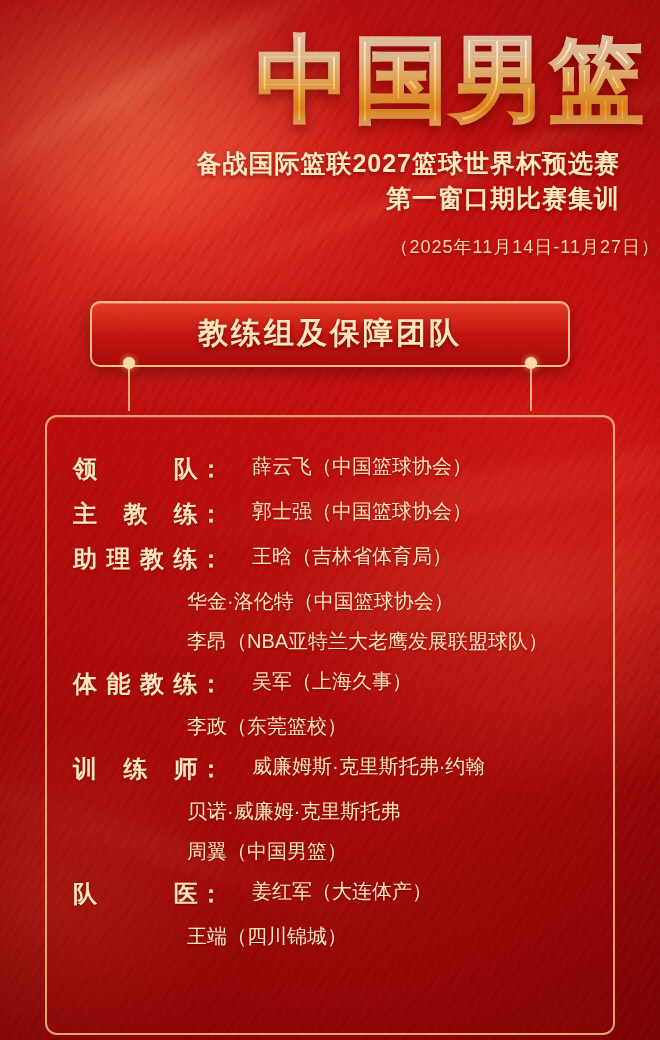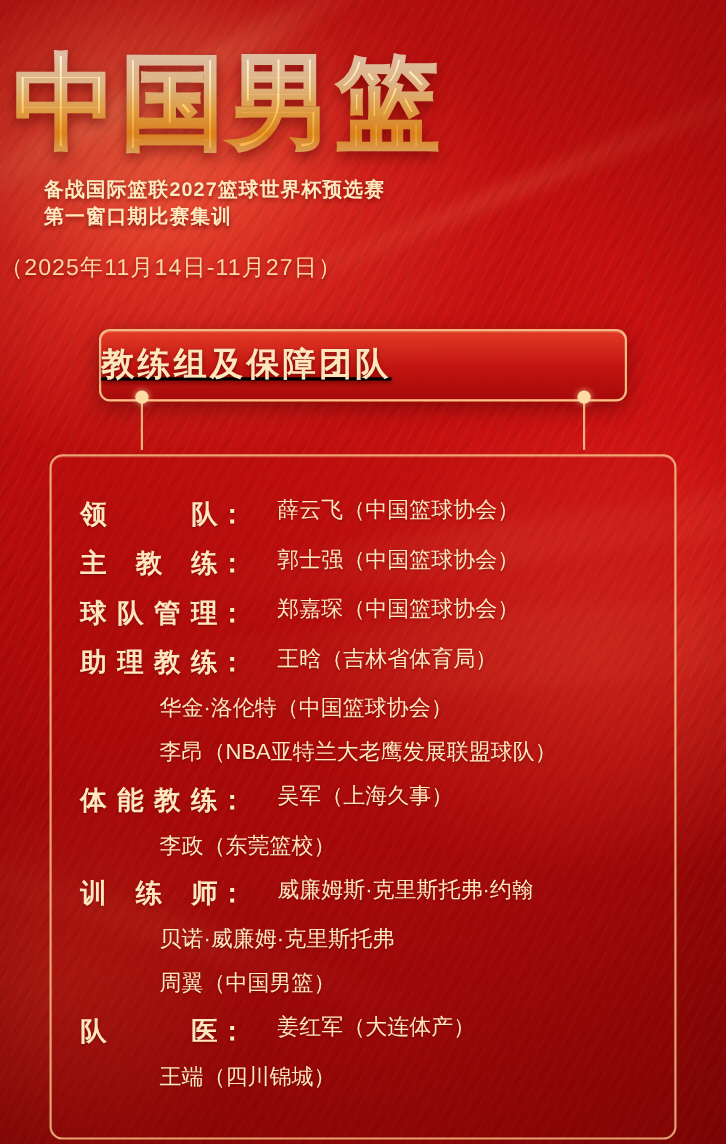--- a/index.html
+++ b/index.html
@@ -68,72 +68,72 @@
 
   .content {
     position: relative;
     z-index: 5;
     width: 100%;
     height: 100%;
   }
 
   
   .title-wrap {
-    text-align: left;
-    padding-top: 44px;
+    text-align: right;
+    padding-top: 30px;
   }
   .main-title {
     font-family: "DejaVu Sans", "Liberation Sans", sans-serif;
     font-size: 94px;
     line-height: 1.06;
     font-weight: 700;
     letter-spacing: 4px;
     margin: 0;
     background: linear-gradient(180deg, #fff7e2 0%, #ffe9b0 32%, #ffc759 58%, #f7a326 78%, #ffd98b 100%);
     -webkit-background-clip: text;
     background-clip: text;
     color: transparent;
     -webkit-text-stroke: 2px rgba(120, 20, 0, 0.25);
     filter: drop-shadow(0 5px 6px rgba(90, 0, 0, 0.55));
     padding: 0 12px;
   }
   .sub-title {
     margin: 16px auto 0;
-    font-size: 18px;
+    font-size: 25px;
     line-height: 1.42;
     font-weight: 700;
     letter-spacing: 1px;
     color: #ffe9bf;
     text-shadow: 0 2px 4px rgba(90,0,0,.6);
     max-width: 580px;
   }
   .date-line {
     margin-top: 18px;
-    font-size: 21px;
+    font-size: 18px;
     letter-spacing: 1px;
     color: #ffd9a6;
     text-shadow: 0 2px 3px rgba(90,0,0,.5);
   }
 
   
   .plate-wrap {
     position: relative;
     width: 480px;
     margin: 42px auto 0;
   }
   .plate {
     position: relative;
     height: 62px;
     border-radius: 10px;
     border: 2px solid rgba(255, 214, 150, 0.85);
     background: linear-gradient(180deg, rgba(227, 60, 40, 0.95) 0%, rgba(192, 20, 16, 0.95) 55%, rgba(166, 10, 10, 0.95) 100%);
     box-shadow: 0 6px 18px rgba(60, 0, 0, 0.45), inset 0 1px 0 rgba(255,220,170,0.35);
     display: flex;
     align-items: center;
-    text-decoration: underline;
+    justify-content: center;
   }
   .plate-text {
     font-size: 30px;
     font-weight: 700;
     letter-spacing: 3px;
     color: #ffe7bd;
     text-shadow: 0 2px 4px rgba(80,0,0,.65);
   }
   .hanger {
     position: absolute;
@@ -187,21 +187,21 @@
   }
   .value {
     flex: 1;
     font-size: 20px;
     color: #ffe7c0;
     line-height: 1.35;
     text-shadow: 0 1px 2px rgba(80,0,0,.5);
     margin-left: 25px;
   }
   .value.cont {
-    margin-left: 72px;
+    margin-left: 114px;
     flex: none;
     width: calc(100% - 150px);
   }
   .row.cont-row { margin-bottom: 13px; }
 </style>
 </head>
 <body>
 
 <div class="poster">
   <div class="glow g1"></div>
@@ -240,24 +240,20 @@
     <div class="card" id="roster-card">
         <div class="row">
           <div class="label">领　　　队：</div>
           <div class="value">薛云飞（中国篮球协会）</div>
         </div>
         <div class="row">
           <div class="label">主　教　练：</div>
           <div class="value">郭士强（中国篮球协会）</div>
         </div>
         <div class="row">
-          <div class="label">球 队 管 理：</div>
-          <div class="value">郑嘉琛（中国篮球协会）</div>
-        </div>
-        <div class="row">
           <div class="label">助 理 教 练：</div>
           <div class="value">王晗（吉林省体育局）</div>
         </div>
         <div class="row cont-row">
           <div class="value cont">华金·洛伦特（中国篮球协会）</div>
         </div>
         <div class="row cont-row">
           <div class="value cont">李昂（NBA亚特兰大老鹰发展联盟球队）</div>
         </div>
         <div class="row">

